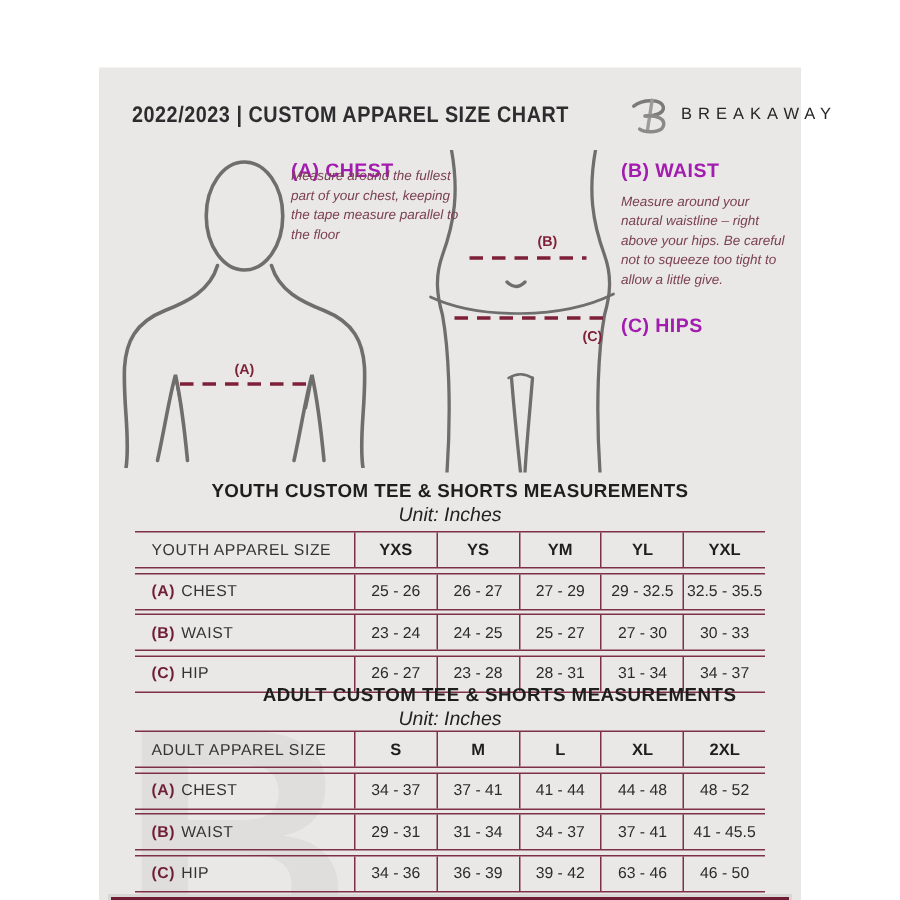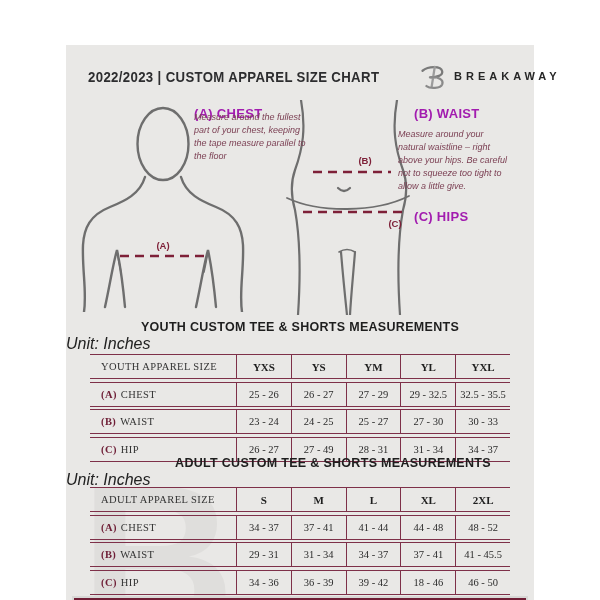--- a/index.html
+++ b/index.html
@@ -5,37 +5,37 @@
   html,body{margin:0;padding:0;width:600px;height:600px;background:#ffffff;overflow:hidden;
     font-family:"Liberation Sans","DejaVu Sans",sans-serif;}
   .sheet{position:absolute;left:66px;top:0;width:468px;height:600px;background:#E9E8E6;margin-top:45px;}
 
   
   .hdr{position:absolute;left:22px;top:16px;width:428px;height:30px;display:flex;
     justify-content:space-between;align-items:center;z-index:2;}
   .hdr-title{font-size:15px;font-weight:bold;color:#2D2D2F;letter-spacing:.4px;
     transform:scaleX(.88);transform-origin:left center;white-space:nowrap;}
   .brand{display:flex;align-items:center;gap:7px;}
-  .brand-name{font-size:11px;font-weight:bold;color:#262626;letter-spacing:4px;}
+  .brand-name{font-size:11px;font-weight:normal;color:#262626;letter-spacing:4px;}
 
   
   .m-head{position:absolute;font-size:13px;font-weight:bold;color:#a21caf;letter-spacing:.3px;z-index:2;}
   .m-desc{position:absolute;font-size:9px;font-style:italic;color:#7C4054;line-height:1.45;
     white-space:pre-line;z-index:2;}
 
   .fig{position:absolute;z-index:1;}
 
   
   .sec-title{position:absolute;left:0;width:468px;text-align:center;font-size:12.5px;
     font-weight:bold;color:#1E1E1E;letter-spacing:.3px;z-index:2;}
-  .sec-unit{position:absolute;left:0;width:468px;text-align:left;font-size:16px;
+  .sec-unit{position:absolute;left:0;width:468px;text-align:center;font-size:13px;
     font-style:italic;color:#222;z-index:2;}
 
   
-  .tbl{position:absolute;left:24px;width:420px;z-index:2;font-family:Liberation Serif, serif;}
+  .tbl{position:absolute;left:24px;width:420px;z-index:2;}
   .t-row{display:flex;border-top:1.5px solid #7E3049;border-bottom:1.5px solid #7E3049;
     margin-bottom:2.5px;height:23px;box-sizing:content-box;}
   .t-label{flex:0 0 135px;display:flex;align-items:center;padding-left:11px;
     font-size:10.5px;color:#333;letter-spacing:.4px;}
   .t-cell{flex:1 1 0;display:flex;align-items:center;justify-content:center;
     border-left:1.5px solid #7E3049;font-size:10.5px;color:#2B2B2B;}
   .t-size{font-weight:bold;font-size:11px;color:#1E1E1E;}
   .pfx{color:#6E1E36;font-weight:bold;margin-right:4px;}
 
   .watermark{position:absolute;left:14px;top:408px;font-size:215px;line-height:1;
@@ -90,21 +90,21 @@
     <text x="86" y="64" text-anchor="middle" font-size="9.5" font-weight="bold" fill="#7E2038">(B)</text>
     <path d="M34 72 H112" stroke="#7E2038" stroke-width="2.4" stroke-dasharray="9 6" fill="none"></path>
     <path d="M24 112 H124" stroke="#7E2038" stroke-width="2.4" stroke-dasharray="9 6" fill="none"></path>
     <text x="116" y="127" text-anchor="middle" font-size="9.5" font-weight="bold" fill="#7E2038">(C)</text>
   </svg>
 
   <div class="m-head" style="left:128px;top:61px;">(A) CHEST</div>
   <div class="m-desc" style="left:128px;top:66px;width:114px;">Measure around the fullest part of your chest, keeping the tape measure parallel to the floor</div>
 
   <div class="m-head" style="left:348px;top:61px;">(B) WAIST</div>
-  <div class="m-desc" style="left:332px;top:83px;width:110px;">Measure around your natural waistline – right above your hips. Be careful not to squeeze too tight to allow a little give.</div>
+  <div class="m-desc" style="left:348px;top:83px;width:110px;">Measure around your natural waistline – right above your hips. Be careful not to squeeze too tight to allow a little give.</div>
 
   <div class="m-head" style="left:348px;top:164px;">(C) HIPS</div>
 
   <div class="watermark">B</div>
 
   <div class="sec-title" style="top:275px;">YOUTH CUSTOM TEE &amp; SHORTS MEASUREMENTS</div>
   <div class="sec-unit" style="top:290px;">Unit: Inches</div>
 
   <div class="tbl" style="top:309px;">
     <div class="t-row">
@@ -136,21 +136,21 @@
       <div class="t-cell">25 - 27</div>
       <div class="t-cell">27 - 30</div>
       <div class="t-cell">30 - 33</div>
     </div>
     <div class="t-row">
       <div class="t-label">
           <span class="pfx">(C)</span>
           <span>HIP</span>
         </div>
       <div class="t-cell">26 - 27</div>
-      <div class="t-cell">27 - 49</div>
+      <div class="t-cell">23 - 28</div>
       <div class="t-cell">28 - 31</div>
       <div class="t-cell">31 - 34</div>
       <div class="t-cell">34 - 37</div>
     </div>
   </div>
 
   <div class="sec-title" style="top:411px;padding-left:33px;">ADULT CUSTOM TEE &amp; SHORTS MEASUREMENTS</div>
   <div class="sec-unit" style="top:426px;">Unit: Inches</div>
 
   <div class="tbl" style="top:442px;">
@@ -185,19 +185,19 @@
       <div class="t-cell">41 - 45.5</div>
     </div>
     <div class="t-row">
       <div class="t-label">
           <span class="pfx">(C)</span>
           <span>HIP</span>
         </div>
       <div class="t-cell">34 - 36</div>
       <div class="t-cell">36 - 39</div>
       <div class="t-cell">39 - 42</div>
-      <div class="t-cell">18 - 46</div>
+      <div class="t-cell">63 - 46</div>
       <div class="t-cell">46 - 50</div>
     </div>
   </div>
 
   <div class="footer-bar"></div>
 </div>
 
 </body></html>

